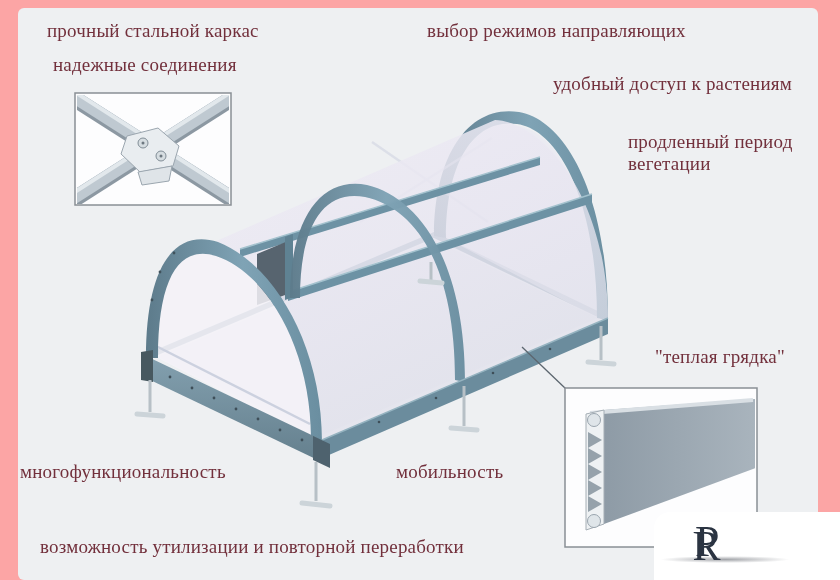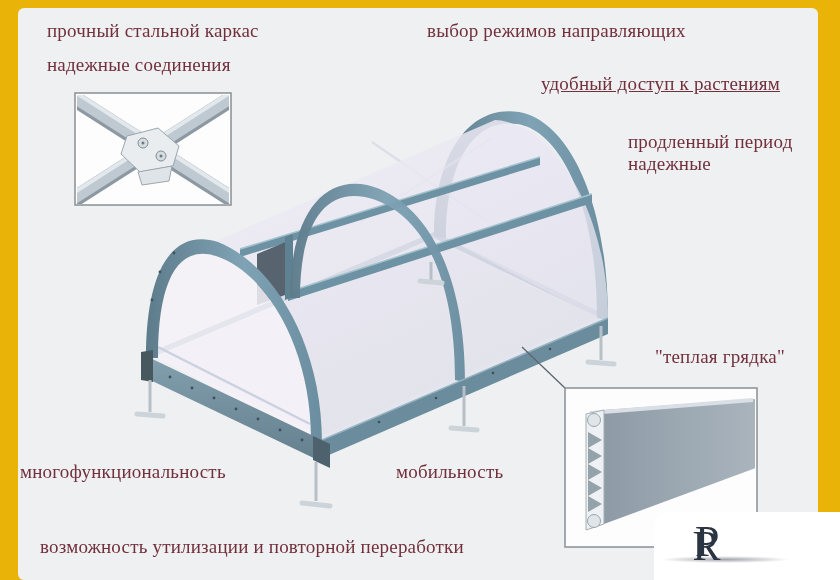--- a/index.html
+++ b/index.html
@@ -1,16 +1,16 @@
 <!DOCTYPE html>
 <html><head>
 <meta charset="utf-8">
 <style>
   html,body{margin:0;padding:0;background:#ffffff;}
-  .stage{position:relative;width:840px;height:580px;background:#eab308;overflow:hidden;
+  .stage{position:relative;width:840px;height:580px;background:#fca5a5;overflow:hidden;
          font-family:"Liberation Serif",serif;}
   .bg{position:absolute;left:18px;top:8px;width:800px;height:572px;background:#eef0f2;border-radius:6px;}
   .illus{position:absolute;left:0;top:0;width:840px;height:580px;}
   .lbl{position:absolute;color:#72303c;font-size:19px;line-height:22px;letter-spacing:.2px;}
   .logo-box{position:absolute;left:654px;top:512px;width:186px;height:68px;background:#ffffff;
             border-top-left-radius:16px;}
   .logo-shadow{position:absolute;left:660px;top:556px;width:130px;height:7px;
                background:radial-gradient(ellipse at center, rgba(50,55,65,.45) 0%, rgba(50,55,65,0) 70%);}
   .logo-letters{position:absolute;left:695px;top:516px;width:120px;height:52px;color:#2b3442;}
   .logo-letters .p{font-size:44px;font-weight:500;}
@@ -156,24 +156,24 @@
           <polygon points="588,480 602,488 588,496"></polygon>
           <polygon points="588,496 602,504 588,512"></polygon>
         </g>
         <circle cx="594" cy="420" r="6.5" fill="#dfe5e9" stroke="#9aa5ae"></circle>
         <circle cx="594" cy="521" r="6.5" fill="#dfe5e9" stroke="#9aa5ae"></circle>
       </g>
     </g>
   </svg>
 
   <div class="lbl" style="left:47px;top:20px;">прочный стальной каркас</div>
-  <div class="lbl" style="left:47px;top:54px;text-align:right;">надежные соединения</div>
+  <div class="lbl" style="left:53px;top:54px;text-align:right;">надежные соединения</div>
   <div class="lbl" style="left:427px;top:20px;">выбор режимов направляющих</div>
-  <div class="lbl" style="left:541px;top:73px;text-decoration:underline;">удобный доступ к растениям</div>
-  <div class="lbl" style="left:628px;top:131px;width:200px;">продленный период надежные</div>
+  <div class="lbl" style="left:553px;top:73px;">удобный доступ к растениям</div>
+  <div class="lbl" style="left:628px;top:131px;width:200px;">продленный период вегетации</div>
   <div class="lbl" style="left:655px;top:346px;">"теплая грядка"</div>
   <div class="lbl" style="left:396px;top:461px;">мобильность</div>
   <div class="lbl" style="left:20px;top:461px;">многофункциональность</div>
   <div class="lbl" style="left:18px;top:536px;padding-left:22px;">возможность утилизации и повторной переработки</div>
 
   <div class="logo-box">
     <div class="logo-shadow" style="position:absolute;left:6px;top:44px;"></div>
   </div>
   <div class="logo-letters">
     <span class="p">P</span><span class="r">R</span>

